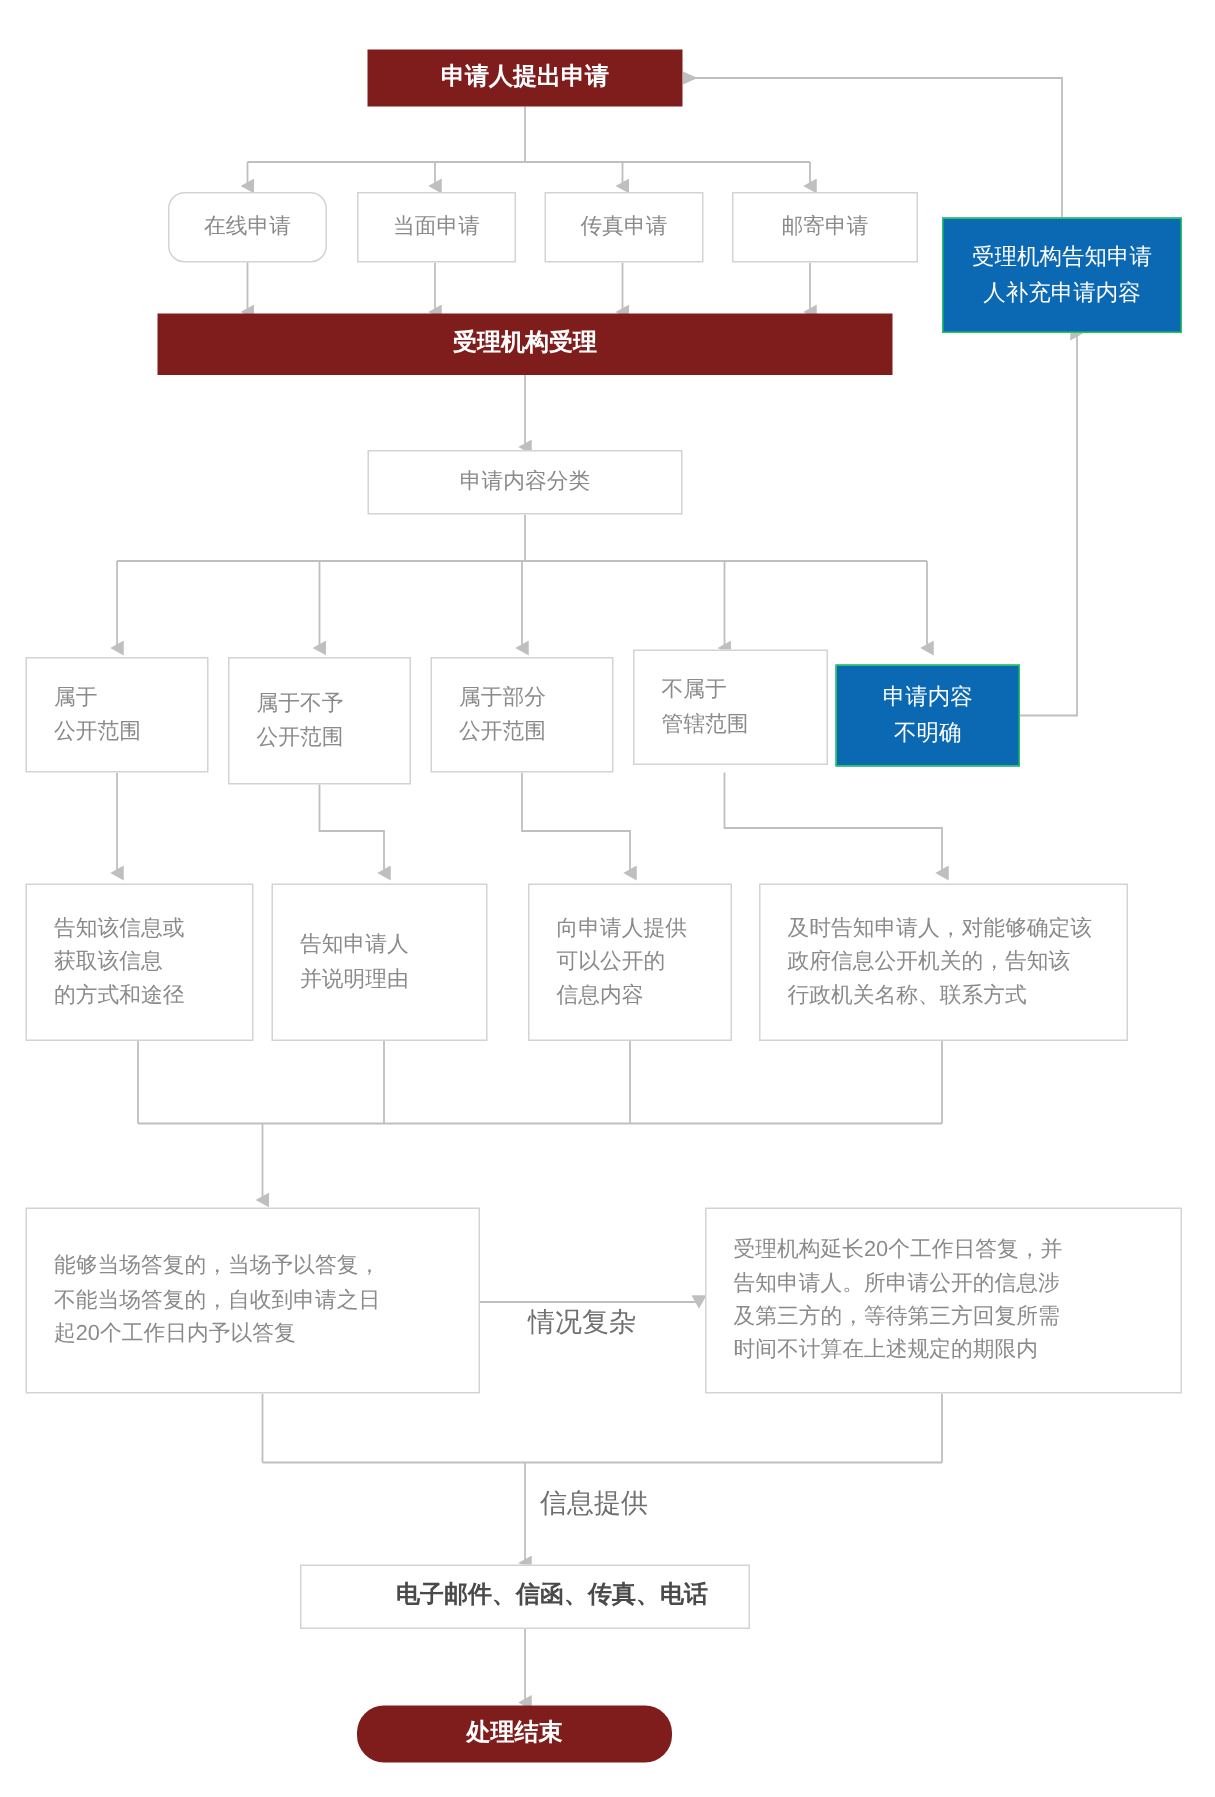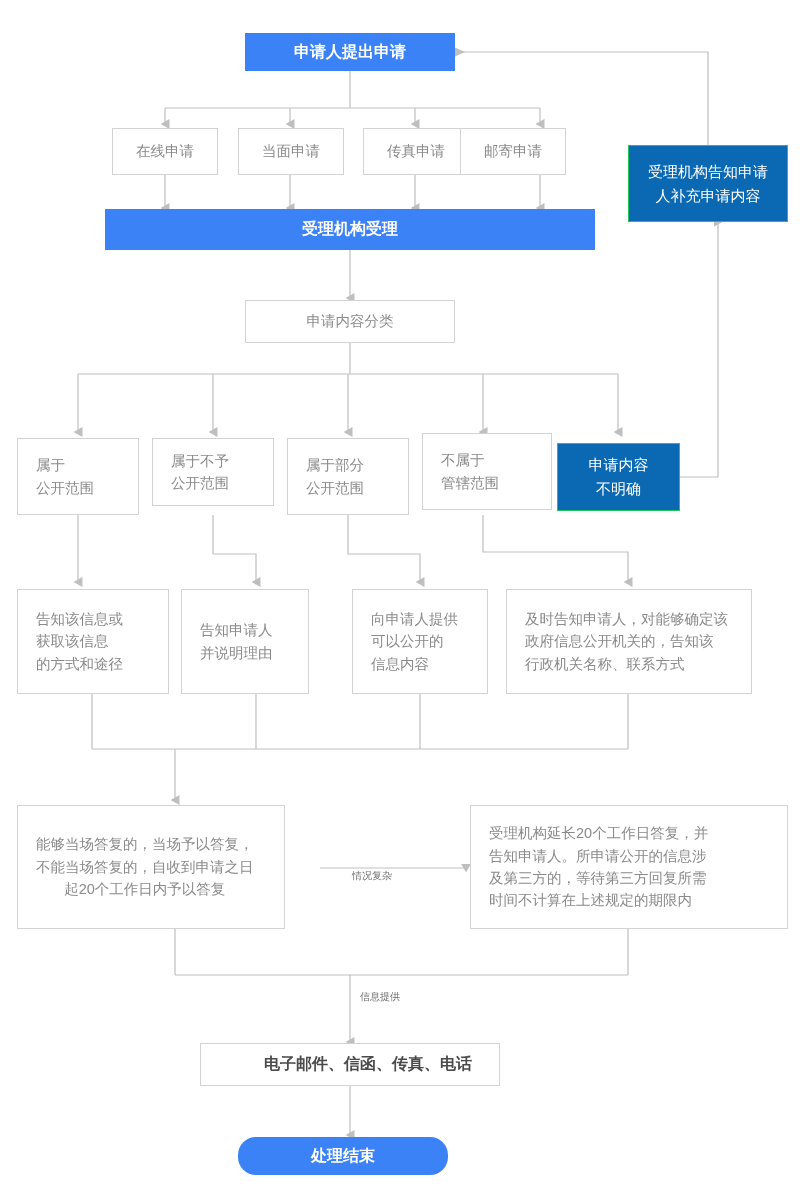--- a/index.html
+++ b/index.html
@@ -6,25 +6,25 @@
   body{font-family:"Liberation Sans","DejaVu Sans",sans-serif;}
   #canvas{position:relative;width:810px;height:1198px;background:#ffffff;overflow:hidden;}
   #wires{position:absolute;left:0;top:0;width:810px;height:1198px;}
 
   .node{position:absolute;box-sizing:border-box;display:flex;align-items:center;
         line-height:1.55;white-space:pre-line;}
   .plain{background:#ffffff;border:1px solid #d3d3d3;color:#8a8a8a;font-size:14.5px;}
   .plain.center{justify-content:center;text-align:center;}
   .plain.left{justify-content:flex-start;text-align:left;padding-left:18px;}
   .plain.dark{color:#4a4a4a;font-weight:bold;font-size:16px;padding-left:36px;}
-  .green{background:#3b82f6;border:none;color:#ffffff;font-weight:bold;font-size:16px;
+  .green{background:#7f1d1d;border:none;color:#ffffff;font-weight:bold;font-size:16px;
          justify-content:center;text-align:center;}
   .blue{background:#0b69b4;border:1px solid #22c55e;color:#ffffff;font-size:15px;
         justify-content:center;text-align:center;line-height:1.6;}
-  .edge-label{position:absolute;color:#6f6f6f;font-size:10px;white-space:nowrap;}
+  .edge-label{position:absolute;color:#6f6f6f;font-size:18px;white-space:nowrap;}
 </style>
 </head>
 <body>
 
 <div id="canvas">
 
   <svg id="wires" viewBox="0 0 810 1198" xmlns="http://www.w3.org/2000/svg">
     <defs>
       <marker id="ah" markerWidth="10" markerHeight="9" refX="5" refY="4.5" orient="auto" markerUnits="userSpaceOnUse">
         <path d="M0,0 L10,0 L5,9 z" fill="#bfbfbf"></path>
@@ -79,56 +79,56 @@
       <path d="M628,929 L628,975"></path>
       <path d="M175,975 L628,975"></path>
       <path d="M350,975 L350,1042" marker-end="url(#ah)"></path>
 
       <path d="M350,1086 L350,1135" marker-end="url(#ah)"></path>
     </g>
   </svg>
 
   <div class="node green" style="left:245px;top:33px;width:210px;height:38px;">申请人提出申请</div>
 
-  <div class="node plain center" style="left:112px;top:128px;width:106px;height:47px;">在线申请</div>
+  <div class="node plain center" style="left:112px;top:128px;width:106px;height:47px;border-radius:11px;">在线申请</div>
   <div class="node plain center" style="left:238px;top:128px;width:106px;height:47px;">当面申请</div>
   <div class="node plain center" style="left:363px;top:128px;width:106px;height:47px;">传真申请</div>
-  <div class="node plain center" style="left:460px;top:128px;width:106px;height:47px;text-align:center;">邮寄申请</div>
+  <div class="node plain center" style="left:488px;top:128px;width:124px;height:47px;text-align:center;">邮寄申请</div>
 
   <div class="node blue" style="left:628px;top:145px;width:160px;height:77px;">受理机构告知申请
 人补充申请内容</div>
 
   <div class="node green" style="left:105px;top:209px;width:490px;height:41px;">受理机构受理</div>
 
   <div class="node plain center" style="left:245px;top:300px;width:210px;height:43px;">申请内容分类</div>
 
   <div class="node plain left" style="left:17px;top:438px;width:122px;height:77px;">属于
 公开范围</div>
-  <div class="node plain left" style="left:152px;top:438px;width:122px;height:68px;">属于不予
+  <div class="node plain left" style="left:152px;top:438px;width:122px;height:85px;">属于不予
 公开范围</div>
   <div class="node plain left" style="left:287px;top:438px;width:122px;height:77px;">属于部分
 公开范围</div>
   <div class="node plain left" style="left:422px;top:433px;width:130px;height:77px;">不属于
 管辖范围</div>
   <div class="node blue" style="left:557px;top:443px;width:123px;height:68px;">申请内容
 不明确</div>
 
   <div class="node plain left" style="left:17px;top:589px;width:152px;height:105px;">告知该信息或
 获取该信息
 的方式和途径</div>
-  <div class="node plain left" style="left:181px;top:589px;width:128px;height:105px;">告知申请人
+  <div class="node plain left" style="left:181px;top:589px;width:144px;height:105px;">告知申请人
 并说明理由</div>
   <div class="node plain left" style="left:352px;top:589px;width:136px;height:105px;">向申请人提供
 可以公开的
 信息内容</div>
   <div class="node plain left" style="left:506px;top:589px;width:246px;height:105px;">及时告知申请人，对能够确定该
 政府信息公开机关的，告知该
 行政机关名称、联系方式</div>
 
-  <div class="node plain left" style="left:17px;top:805px;width:268px;height:124px;text-align:center;">能够当场答复的，当场予以答复，
+  <div class="node plain left" style="left:17px;top:805px;width:303px;height:124px;">能够当场答复的，当场予以答复，
 不能当场答复的，自收到申请之日
 起20个工作日内予以答复</div>
   <div class="node plain left" style="left:470px;top:805px;width:318px;height:124px;">受理机构延长20个工作日答复，并
 告知申请人。所申请公开的信息涉
 及第三方的，等待第三方回复所需
 时间不计算在上述规定的期限内</div>
 
   <div class="edge-label" style="left:352px;top:869px;">情况复杂</div>
   <div class="edge-label" style="left:360px;top:990px;">信息提供</div>
 

